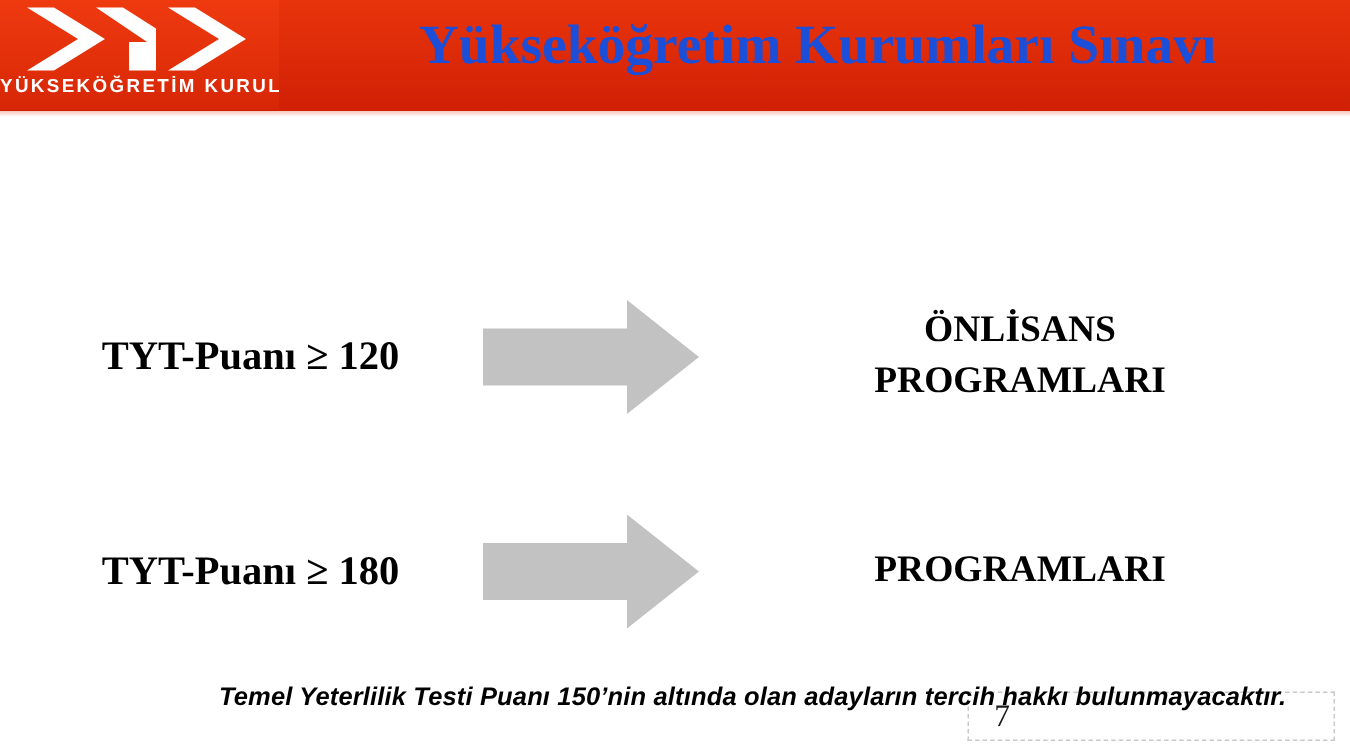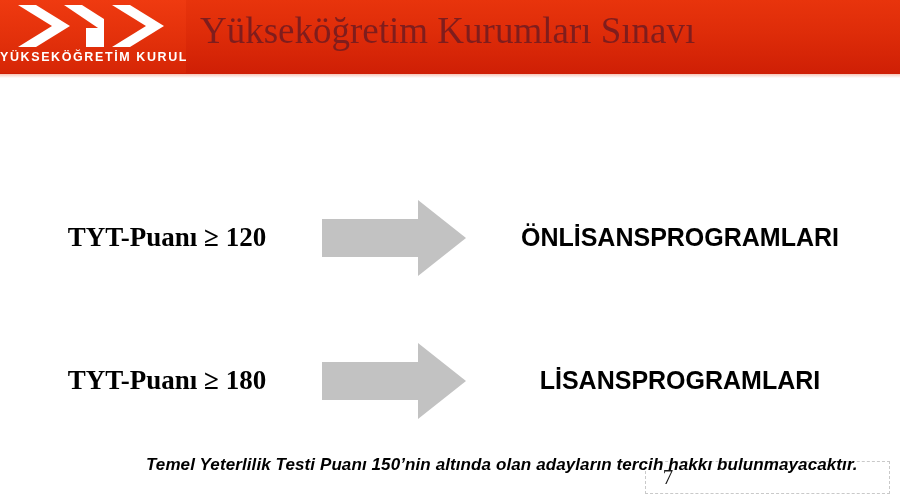--- a/index.html
+++ b/index.html
@@ -63,23 +63,24 @@
     font-weight: bold;
     font-size: 12.5px;
     letter-spacing: 1.6px;
     white-space: nowrap;
   }
   .header-title {
     position: absolute;
     left: 200px;
     top: 7px;
     width: 690px;
-    color: #7f1d1d;
+    text-align: center;
+    color: #1d4ed8;
     font-family: "Liberation Serif", serif;
-    font-weight: normal;
+    font-weight: bold;
     font-size: 37px;
     line-height: 48px;
     white-space: nowrap;
   }
 
   
   .row {
     position: absolute;
     left: 0;
     width: 900px;
@@ -112,25 +113,25 @@
     height: 76px;
   }
 
   .outcome {
     position: absolute;
     left: 470px;
     top: 0;
     width: 420px;
     height: 90px;
     display: flex;
-    flex-direction: row;
+    flex-direction: column;
     align-items: center;
     justify-content: center;
     color: #000000;
-    font-family: Liberation Sans, sans-serif;
+    font-family: Liberation Serif, serif;
     font-weight: bold;
     font-size: 25px;
     line-height: 34px;
     text-align: center;
   }
   .outcome span { display: block; white-space: nowrap; }
 
   
   .footnote {
     position: absolute;
@@ -205,21 +206,20 @@
   </div>
 
   <div class="row row-2">
     <div class="criterion">TYT-Puanı ≥ 180</div>
 
     <svg class="arrow" viewBox="0 0 144 76" aria-hidden="true">
       <polygon points="0,19 96,19 96,0 144,38 96,76 96,57 0,57" fill="#c2c2c2"></polygon>
     </svg>
 
     <div class="outcome">
-      <span>LİSANS</span>
       <span>PROGRAMLARI</span>
     </div>
   </div>
 
   <div class="placeholder-box"></div>
   <div class="footnote">Temel Yeterlilik Testi Puanı 150’nin altında olan adayların tercih hakkı bulunmayacaktır.</div>
   <div class="page-number">7</div>
 
 </div>
 

